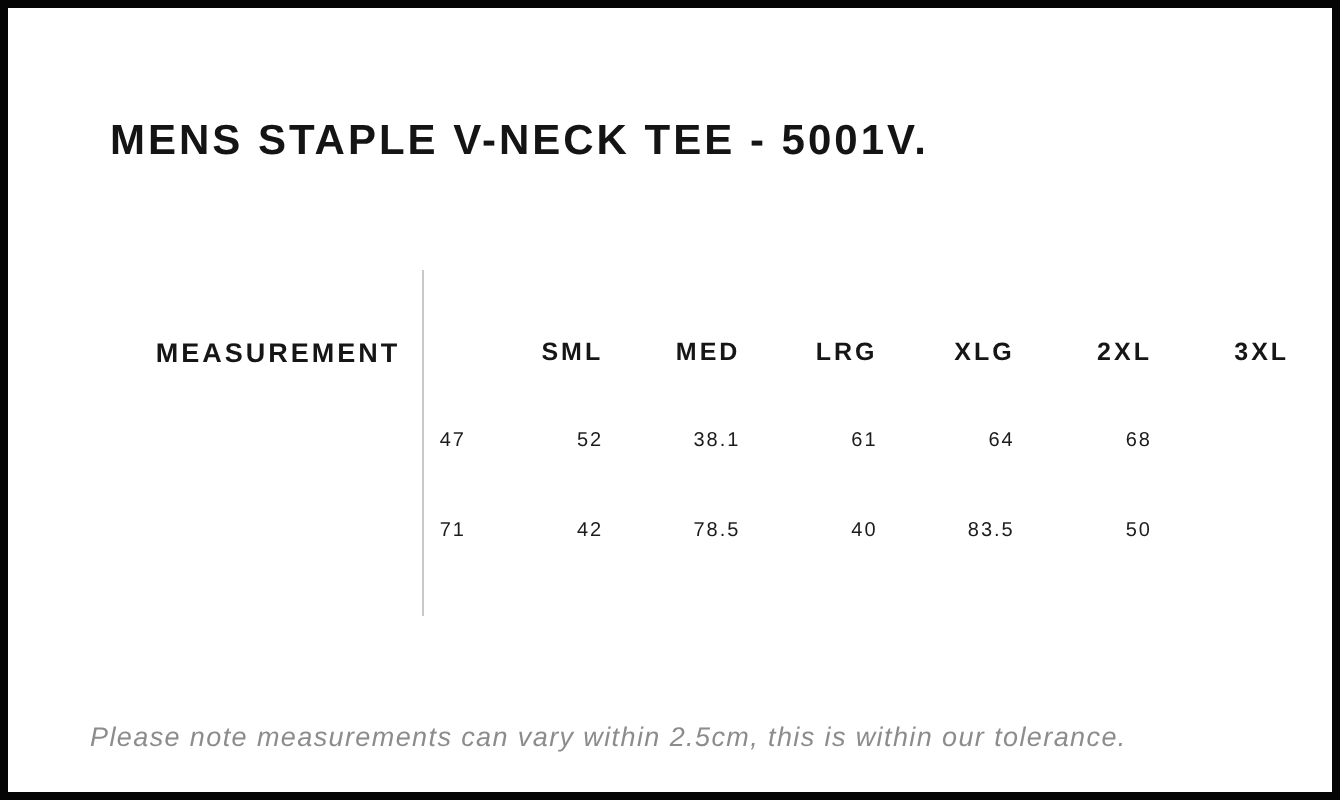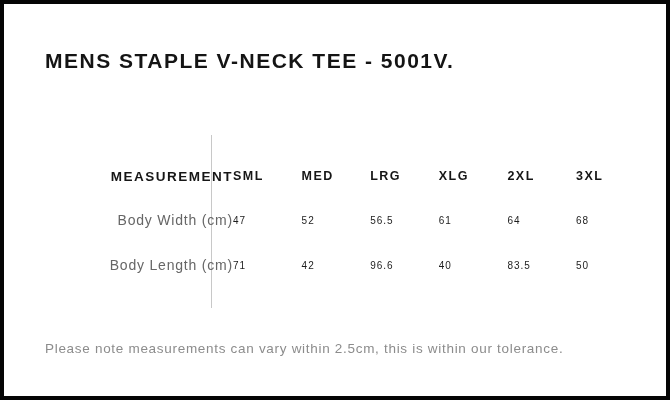--- a/index.html
+++ b/index.html
@@ -19,21 +19,21 @@
     inset: 0;
     border: 4px solid #050505;
     box-sizing: border-box;
     pointer-events: none;
     z-index: 10;
   }
   .page-title {
     position: absolute;
     left: 45px;
     top: 49px;
-    margin: 0;
+    margin: 10px;
     font-size: 21px;
     font-weight: bold;
     letter-spacing: 1.5px;
     line-height: 1.1;
     color: #141414;
     white-space: nowrap;
   }
   .size-table {
     position: absolute;
     left: 45px;
@@ -50,21 +50,21 @@
   }
   .t-row {
     display: grid;
     grid-template-columns: 188px repeat(6, 68.6px);
     align-items: center;
   }
   .t-row.header { height: 40px; }
   .t-row.r1 { height: 48px; }
   .t-row.r2 { height: 42px; }
   .label-cell {
-    text-align: right;
+    text-align: center;
     white-space: nowrap;
   }
   .header .label-cell {
     font-size: 13.5px;
     font-weight: bold;
     letter-spacing: 1.5px;
     color: #161616;
   }
   .header .val-cell {
     font-size: 12.5px;
@@ -72,34 +72,35 @@
     letter-spacing: 1.5px;
     color: #161616;
   }
   .data .label-cell {
     font-size: 14px;
     font-weight: normal;
     letter-spacing: 0.8px;
     color: #666666;
   }
   .val-cell {
-    text-align: left;
+    text-align: right;
     white-space: nowrap;
   }
   .data .val-cell {
     font-size: 10px;
     letter-spacing: 1px;
     color: #1c1c1c;
   }
   .tolerance-note {
     position: absolute;
     left: 45px;
-    top: 341px;
+    top: 361px;
     margin: 0;
     font-size: 13.5px;
+    font-style: italic;
     letter-spacing: 0.7px;
     color: #8c8c8c;
     white-space: nowrap;
   }
 </style>
 </head>
 <body>
 
 <div class="border-frame"></div>
 
@@ -113,34 +114,32 @@
     <div class="label-cell">MEASUREMENT</div>
     <div class="val-cell">SML</div>
     <div class="val-cell">MED</div>
     <div class="val-cell">LRG</div>
     <div class="val-cell">XLG</div>
     <div class="val-cell">2XL</div>
     <div class="val-cell">3XL</div>
   </div>
 
   <div class="t-row data r1">
-    <div class="label-cell">Body Width (cm)</div>
     <div class="val-cell">47</div>
     <div class="val-cell">52</div>
-    <div class="val-cell">56.5</div>
+    <div class="val-cell">38.1</div>
     <div class="val-cell">61</div>
     <div class="val-cell">64</div>
     <div class="val-cell">68</div>
   </div>
 
   <div class="t-row data r2">
-    <div class="label-cell">Body Length (cm)</div>
     <div class="val-cell">71</div>
     <div class="val-cell">42</div>
-    <div class="val-cell">96.6</div>
+    <div class="val-cell">78.5</div>
     <div class="val-cell">40</div>
     <div class="val-cell">83.5</div>
     <div class="val-cell">50</div>
   </div>
 
 </div>
 
 <p class="tolerance-note">Please note measurements can vary within 2.5cm, this is within our tolerance.</p>
 
 </body></html>

